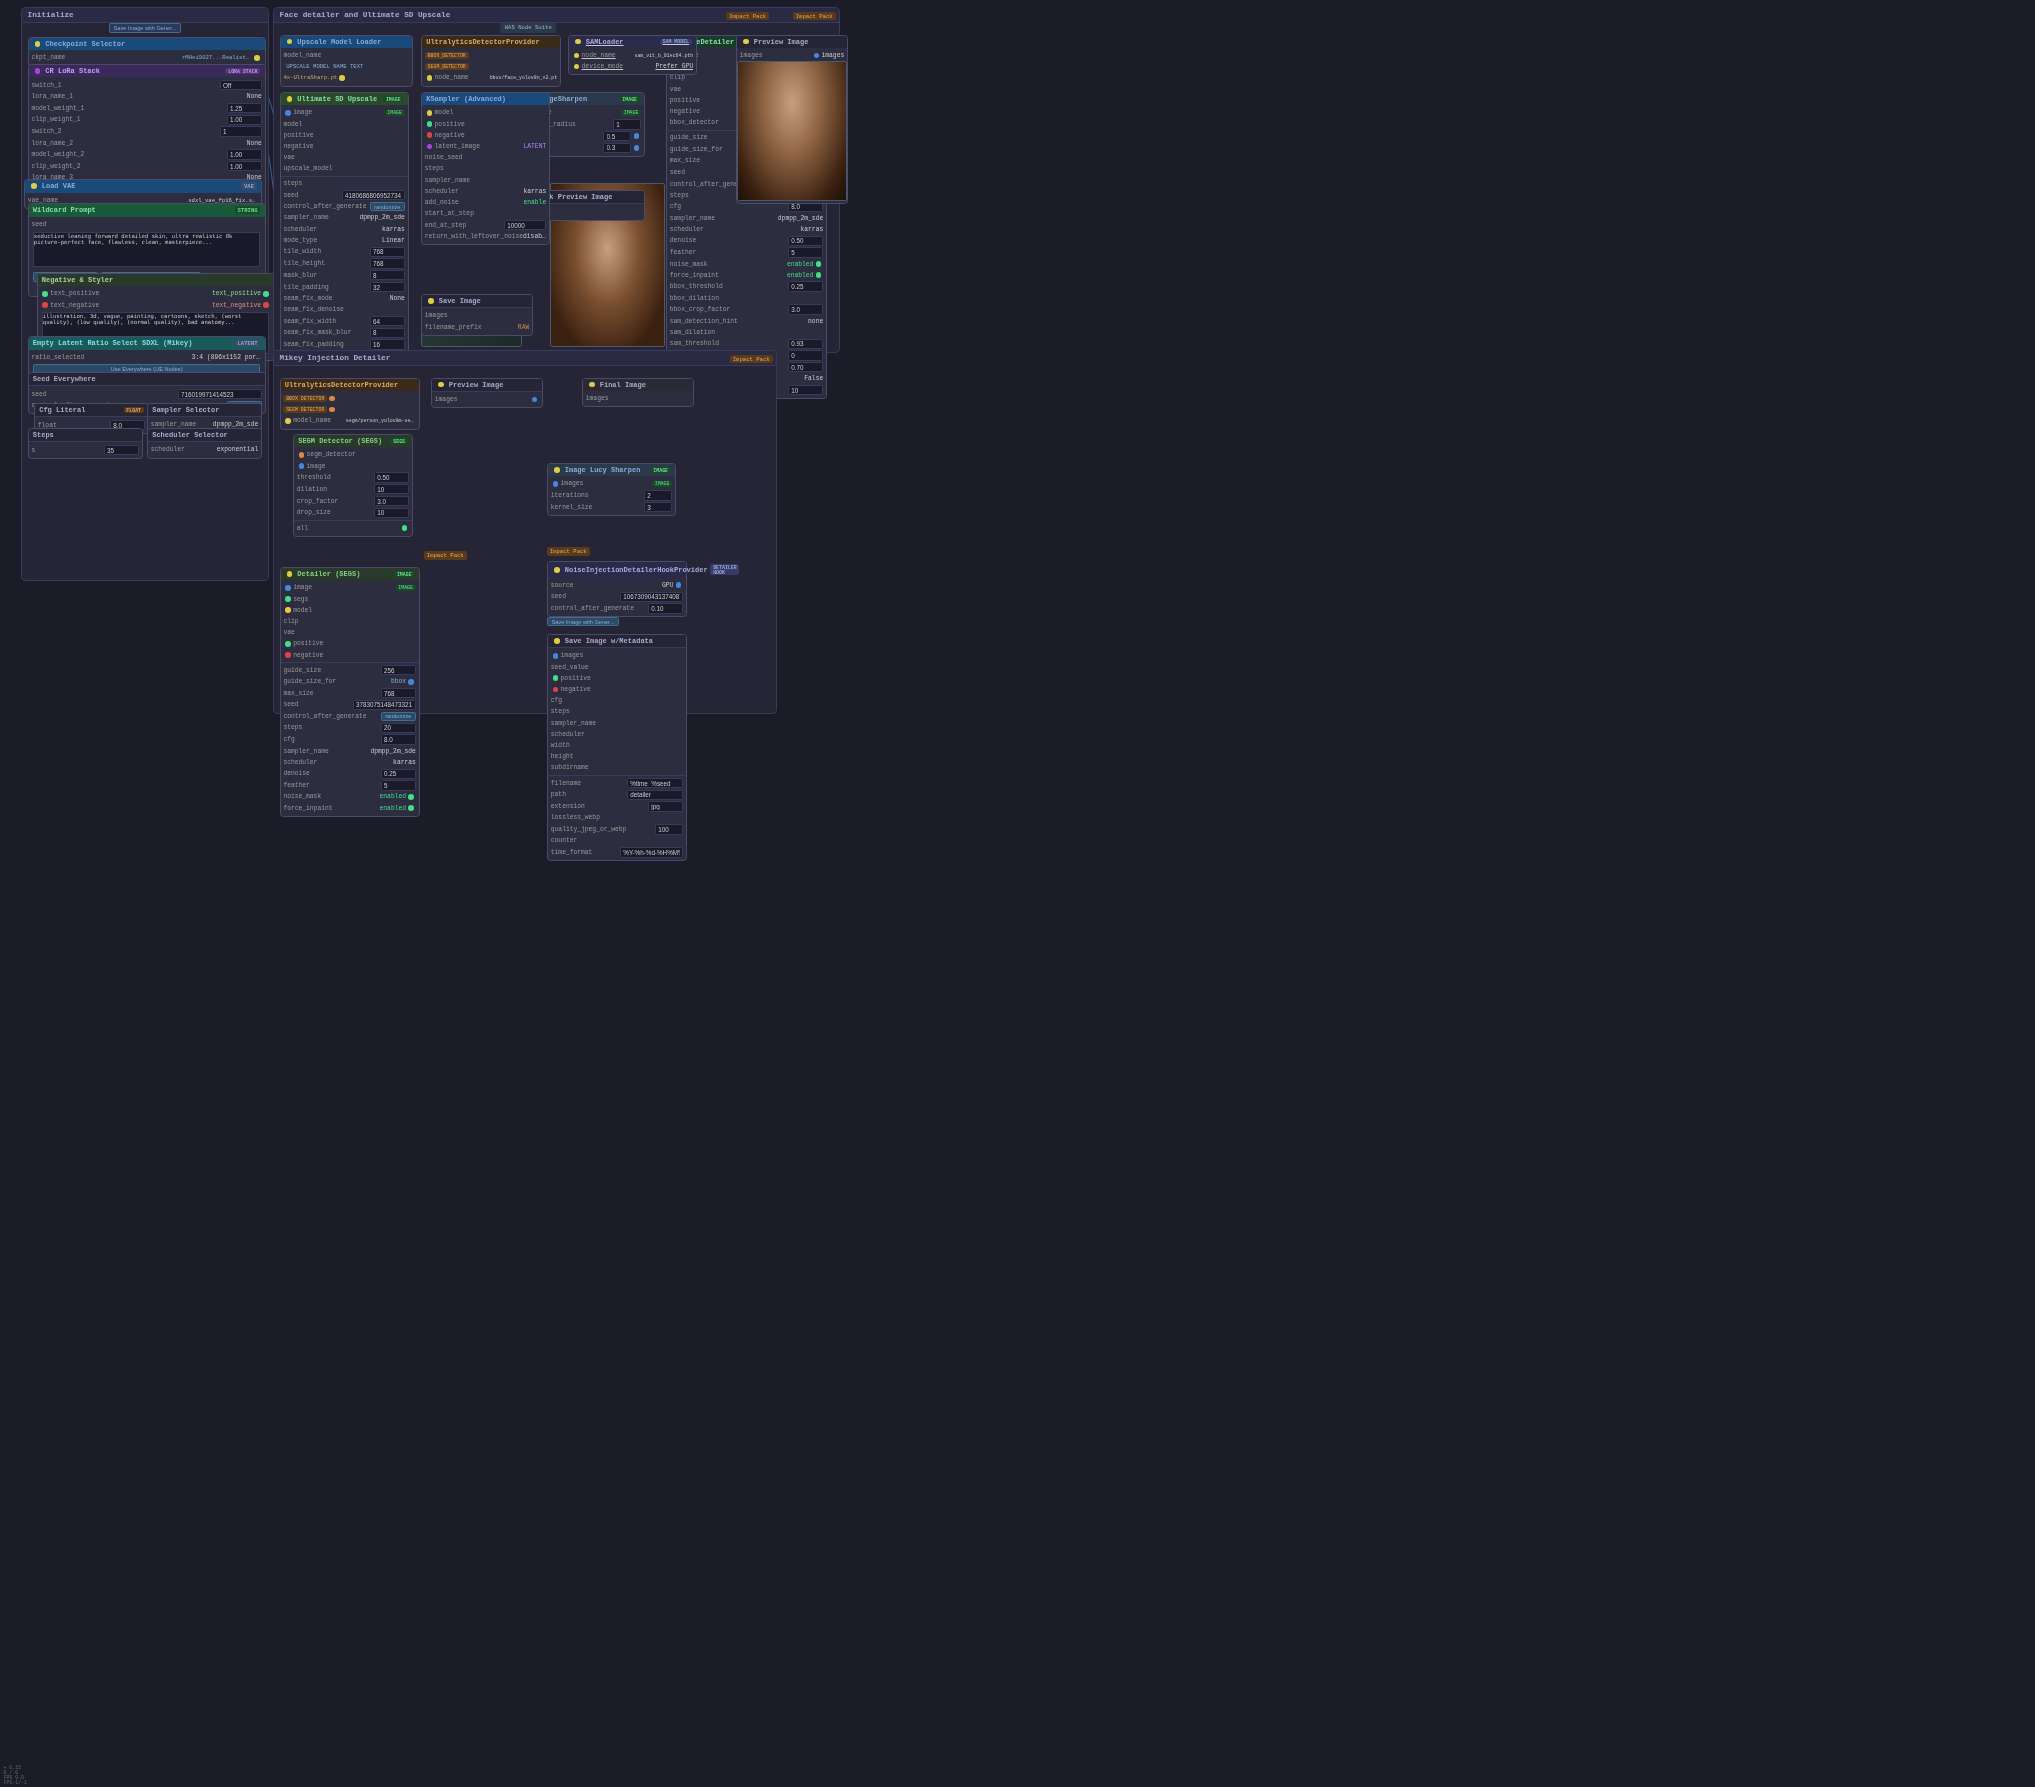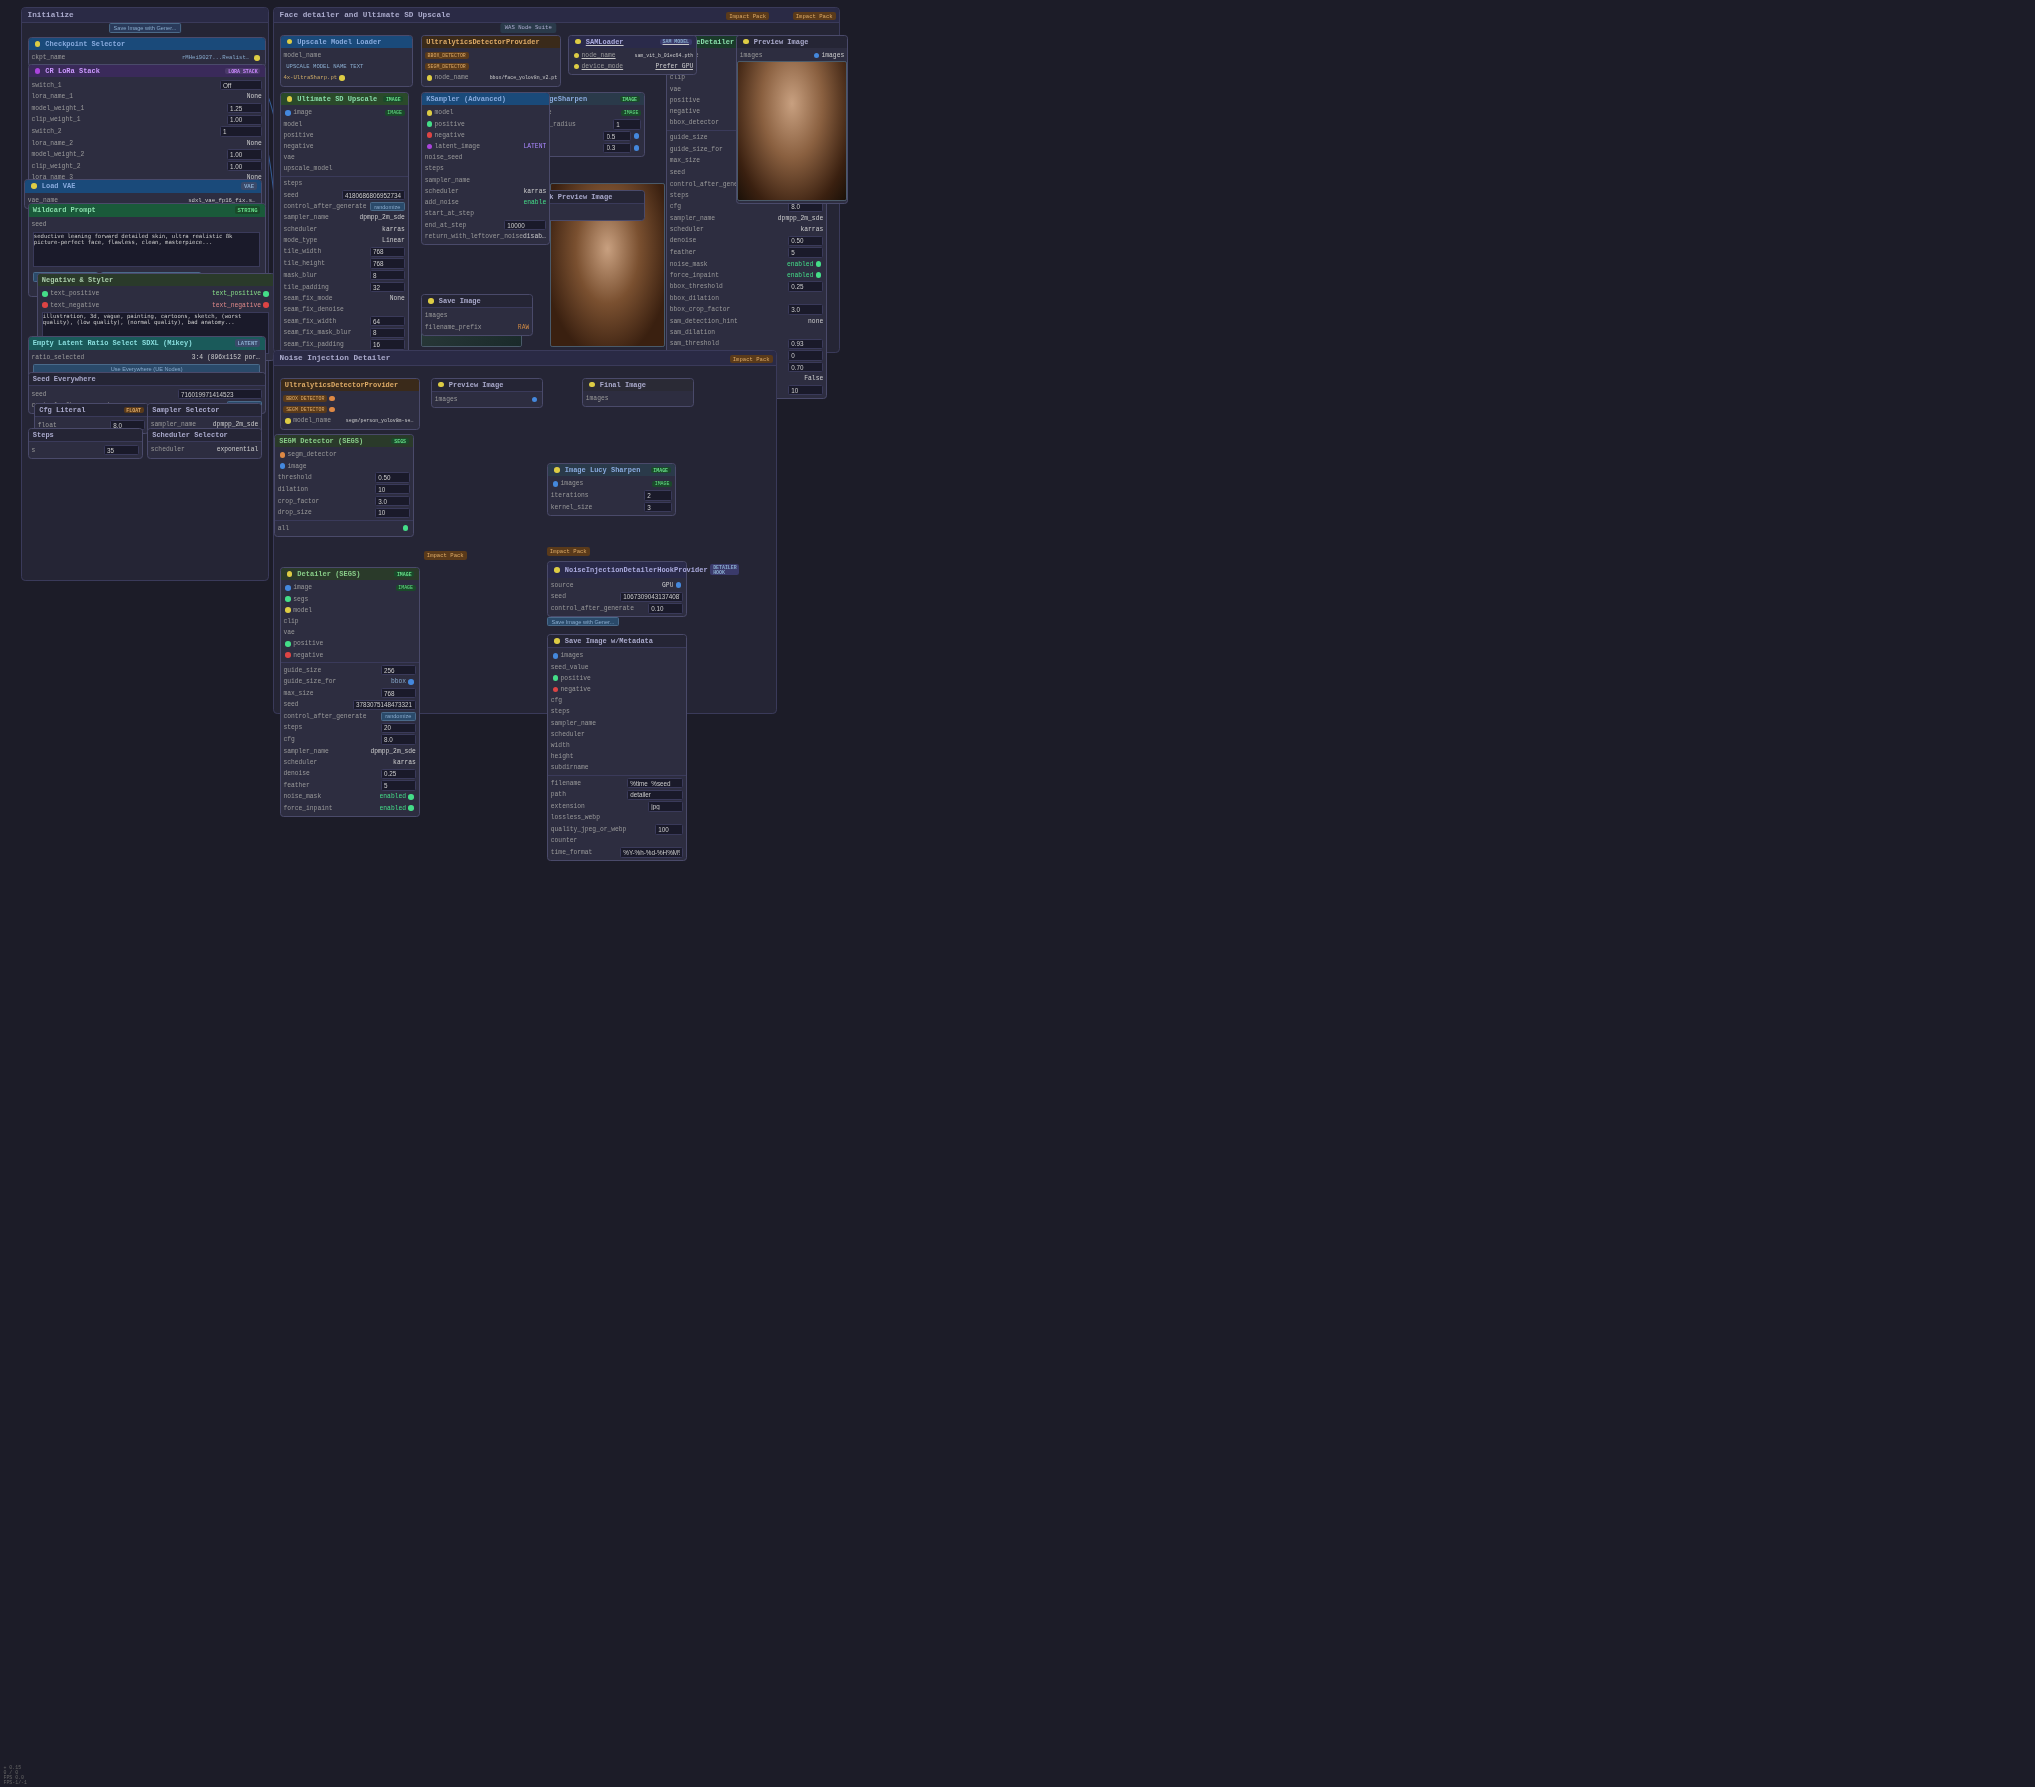--- a/index.html
+++ b/index.html
@@ -824,21 +824,21 @@
       </div>
     </div>
 
     <div style="position:absolute;left:147px;top:301px;width:101px;height:38px;" class="preview-image">
       <div style="width:100%;height:100%;background:linear-gradient(135deg,#2a3a3a,#1a2a2a);"></div>
     </div>
 
   </div>
 
   <div class="node-group" style="left:273px;top:350px;width:504px;height:364px;">
-    <div class="node-group-title">Noise Injection Detailer</div>
+    <div class="node-group-title">Mikey Injection Detailer</div>
     <div style="position:absolute;top:3.5px;right:3.5px;">
       <span class="badge badge-orange">Impact Pack</span>
     </div>
 
     <div class="node" style="left:5.6px;top:26.6px;width:140px;">
       <div class="node-header" style="background:#3a2a1a;color:#ddaa66;">
         <span>UltralyticsDetectorProvider</span>
       </div>
       <div class="node-body">
         <div class="node-row">
@@ -850,21 +850,21 @@
           <span class="connector-dot dot-orange"></span>
         </div>
         <div class="node-row">
           <span class="connector-dot dot-yellow"></span>
           <span class="node-label">model_name</span>
           <span class="node-value" style="font-size:4.9px;">segm/person_yolov8m-seg.pt</span>
         </div>
       </div>
     </div>
 
-    <div class="node" style="left:0;top:83px;width:140px;">
+    <div class="node" style="left:19px;top:83px;width:120px;">
       <div class="node-header" style="background:#2a3a2a;color:#88cc88;">
         <span>SEGM Detector (SEGS)</span>
         <span class="badge badge-green" style="margin-left:auto;font-size:4.9px;">SEGS</span>
       </div>
       <div class="node-body">
         <div class="node-row">
           <span class="connector-dot dot-orange"></span>
           <span class="node-label">segm_detector</span>
         </div>
         <div class="node-row">

